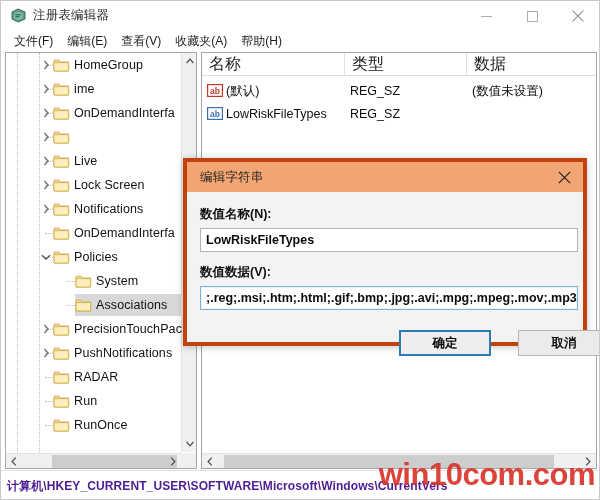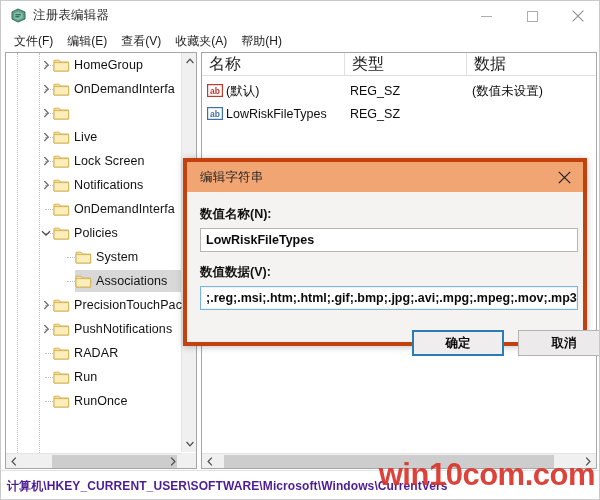--- a/index.html
+++ b/index.html
@@ -427,20 +427,34 @@
           <div style="width: 33px; flex: 0 0 auto;"></div>
           <div class="twisty">
             <svg width="7" height="10" viewBox="0 0 7 10">
               <path d="M1.3 1 L5.2 5 L1.3 9" fill="none" stroke="#6f6f6f" stroke-width="1.3"></path>
             </svg>
           </div>
           <div class="folder"><svg width="17" height="15" viewBox="0 0 17 15">
               <path d="M1 2.2 H6.2 L7.6 4 H15.6 V13 H1 Z" fill="#f6df9a" stroke="#d3b458" stroke-width="1"></path>
               <path d="M1 4.6 H15.6 V13 H1 Z" fill="#fbeebb" stroke="#d3b458" stroke-width="1"></path>
             </svg></div>
+          <div class="tree-label">ime</div>
+        </div>
+        <div class="tree-row">
+          <div style="position: absolute; z-index: 0; top: 12px; left: 39px; width: 8px; border-top: 1px dotted rgb(189, 189, 189);"></div>
+          <div style="width: 33px; flex: 0 0 auto;"></div>
+          <div class="twisty">
+            <svg width="7" height="10" viewBox="0 0 7 10">
+              <path d="M1.3 1 L5.2 5 L1.3 9" fill="none" stroke="#6f6f6f" stroke-width="1.3"></path>
+            </svg>
+          </div>
+          <div class="folder"><svg width="17" height="15" viewBox="0 0 17 15">
+              <path d="M1 2.2 H6.2 L7.6 4 H15.6 V13 H1 Z" fill="#f6df9a" stroke="#d3b458" stroke-width="1"></path>
+              <path d="M1 4.6 H15.6 V13 H1 Z" fill="#fbeebb" stroke="#d3b458" stroke-width="1"></path>
+            </svg></div>
           <div class="tree-label">OnDemandInterfa</div>
         </div>
         <div class="tree-row">
           <div style="position: absolute; z-index: 0; top: 12px; left: 39px; width: 8px; border-top: 1px dotted rgb(189, 189, 189);"></div>
           <div style="width: 33px; flex: 0 0 auto;"></div>
           <div class="twisty">
             <svg width="7" height="10" viewBox="0 0 7 10">
               <path d="M1.3 1 L5.2 5 L1.3 9" fill="none" stroke="#6f6f6f" stroke-width="1.3"></path>
             </svg>
           </div>
@@ -677,21 +691,21 @@
           </svg>
       </div>
     </div>
     <div class="dlg-body">
       <div class="dlg-label" style="left:13px; top:14px;">数值名称(N):</div>
       <div class="dlg-input name" style="left:13px; top:36px; width:378px;">LowRiskFileTypes</div>
 
       <div class="dlg-label" style="left:13px; top:72px;">数值数据(V):</div>
       <div class="dlg-input data" style="left:13px; top:94px; width:378px;">;.reg;.msi;.htm;.html;.gif;.bmp;.jpg;.avi;.mpg;.mpeg;.mov;.mp3;.m3u;.wav;</div>
 
-      <div class="dlg-btn primary" style="left:225px; top:138px;text-align:right;">确定</div>
+      <div class="dlg-btn primary" style="left:212px; top:138px;text-align:right;">确定</div>
       <div class="dlg-btn" style="left:331px; top:138px;">取消</div>
     </div>
   </div>
 
   <div class="statusbar">
     <div class="status-text">计算机\HKEY_CURRENT_USER\SOFTWARE\Microsoft\Windows\CurrentVers</div>
   </div>
 
   <div class="watermark">win10com.com</div>
 

